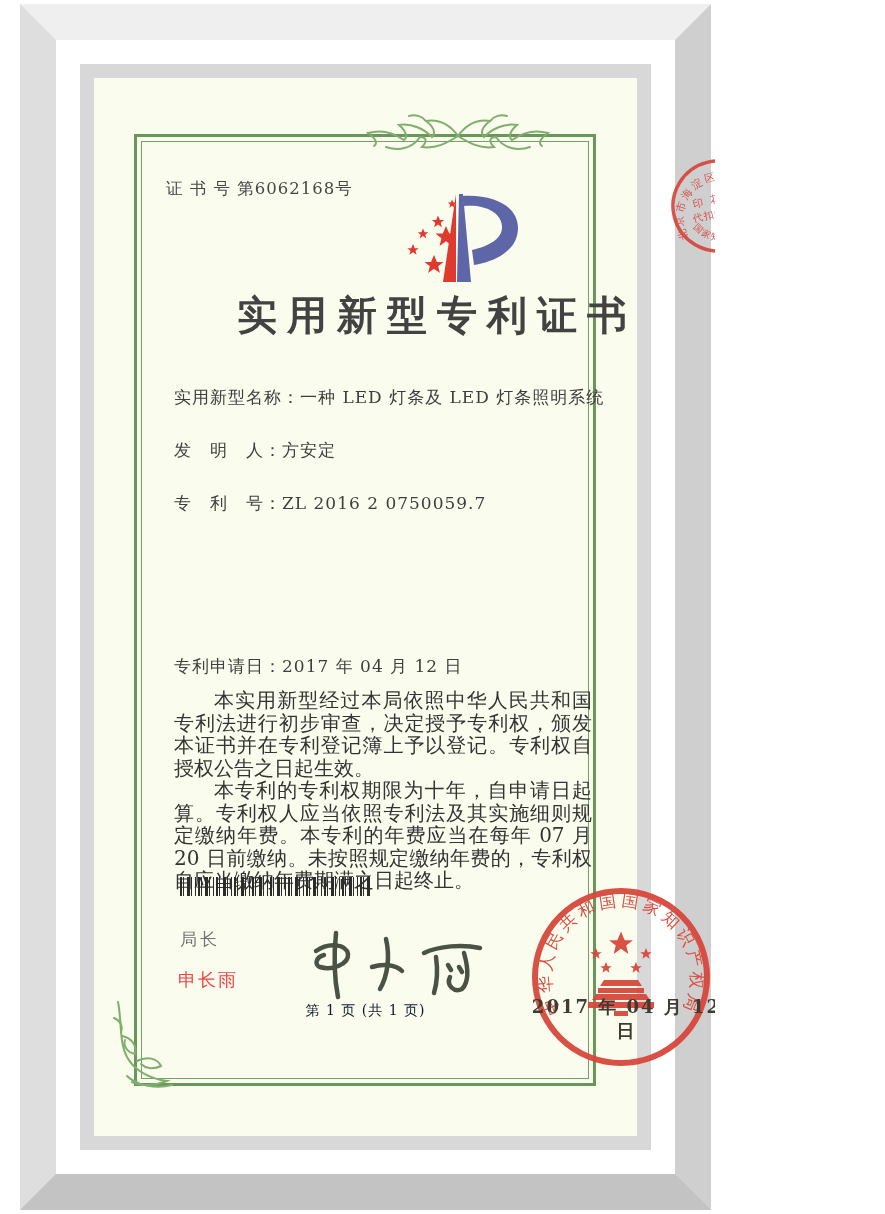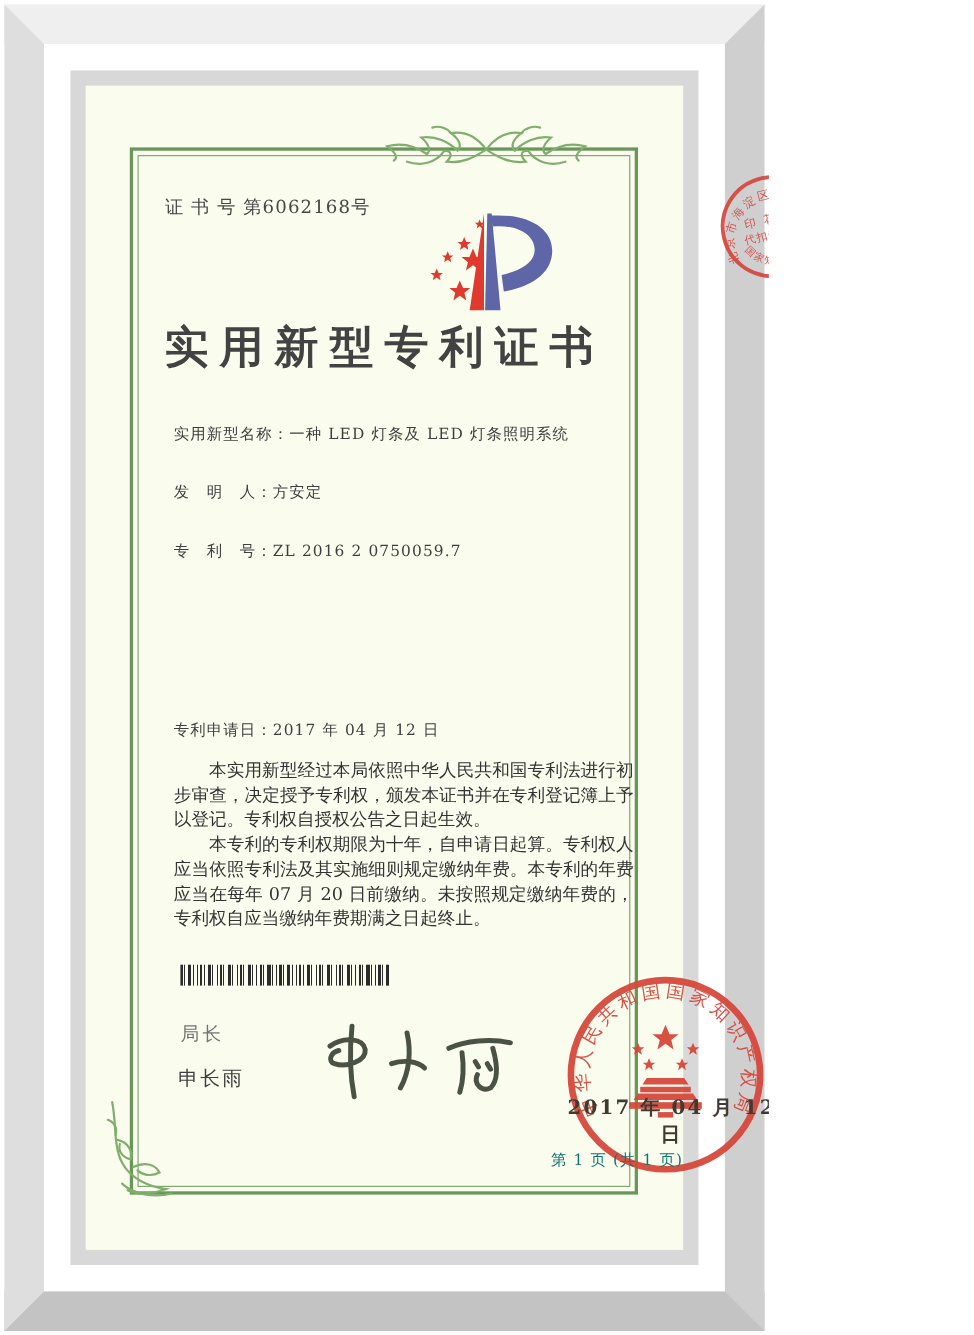--- a/index.html
+++ b/index.html
@@ -1,57 +1,57 @@
 <!DOCTYPE html>
 <html><head>
 <meta charset="utf-8">
 <style>
   html,body{margin:0;padding:0;background:#ffffff;}
   .page{
     position:relative;width:699px;height:1214px;overflow:hidden;
-    font-family:"DejaVu Serif","Liberation Serif",serif;background:#fff;
+    font-family:"DejaVu Serif","Liberation Serif",serif;background:#fff;margin-left:16px;
   }
   
   .frame-bevel{position:absolute;inset:4px;border:36px solid;
     border-color:#efefef #cfcfcf #c3c3c3 #dedede;background:transparent;}
   .mat-gray{position:absolute;inset:64px;border:14px solid #d8d8d8;background:transparent;}
   .paper{position:absolute;inset:78px;background:#fafcee;}
   
   .green-border{position:absolute;left:40px;top:56px;right:41px;bottom:50px;
     border:3px solid #699659;}
   .green-border-inner{position:absolute;inset:4px;border:1px solid #74a164;}
   .ornament{position:absolute;pointer-events:none;}
   
   .cert-no{position:absolute;left:72px;top:100px;font-size:16.5px;color:#474747;letter-spacing:1px;}
   .logo{position:absolute;left:305px;top:106px;}
   .tax-stamp{position:absolute;left:569px;top:73px;opacity:.92;}
-  .title{position:absolute;left:0;right:0;top:210px;text-align:center;
+  .title{position:absolute;left:0;right:0;top:210px;text-align:right;
     font-size:40px;font-weight:600;letter-spacing:10px;color:#424242;}
-  .field{position:absolute;left:80px;font-size:14px;color:#3e3e3e;letter-spacing:1px;white-space:nowrap;}
+  .field{position:absolute;left:80px;font-size:17px;color:#3e3e3e;letter-spacing:1px;white-space:nowrap;}
   .f0{top:308px}.f1{top:361px}.f2{top:414px}.f3{top:471px}.f4{top:524px}.f5{top:577px}
-  .body-text{position:absolute;left:80px;right:45px;top:611px;font-size:16px;
+  .body-text{position:absolute;left:80px;right:45px;top:611px;font-size:20px;
     line-height:22.5px;color:#333;text-align:justify;}
   .body-text p{margin:0;text-indent:2em;}
   .barcode{position:absolute;left:86px;top:799px;width:190px;height:19px;
     background:repeating-linear-gradient(90deg,
       #2b2b2b 0 2px,transparent 2px 3px,
       #2b2b2b 3px 4px,transparent 4px 7px,
       #2b2b2b 7px 10px,transparent 10px 11px,
       #2b2b2b 11px 12px,transparent 12px 15px,
       #2b2b2b 15px 16px,transparent 16px 18px);}
   .signer-title{position:absolute;left:86px;top:850px;font-size:17px;color:#737373;
     letter-spacing:3px;font-family:"DejaVu Sans","Liberation Sans",sans-serif;}
-  .signer-name{position:absolute;left:84px;top:890px;font-size:18px;color:#404040;
+  .signer-name{position:absolute;left:84px;top:890px;font-size:18px;color:#ef4444;
     letter-spacing:2px;font-family:"DejaVu Sans","Liberation Sans",sans-serif;}
   .signature{position:absolute;left:198px;top:845px;}
   .official-seal{position:absolute;left:432px;top:804px;opacity:.95;}
   .seal-date{position:absolute;left:430px;top:917px;width:205px;text-align:center;
     font-size:18px;font-weight:600;letter-spacing:2px;color:#3f3a32;}
-  .footer{position:absolute;left:0;right:0;top:968px;text-align:right;
-    font-size:14px;color:#0f766e;letter-spacing:1px;}
+  .footer{position:absolute;left:0;right:0;top:924px;text-align:center;
+    font-size:14px;color:#0f172a;letter-spacing:1px;}
   svg text{font-family:"DejaVu Serif","Liberation Serif",serif;}
 </style>
 </head>
 <body>
 
 <svg width="0" height="0" style="position:absolute" aria-hidden="true">
   <defs>
     <polygon id="star5" points="0,-10 2.94,-3.09 9.51,-3.09 4.19,1.18 5.88,8.09 0,3.82 -5.88,8.09 -4.19,1.18 -9.51,-3.09 -2.94,-3.09"></polygon>
   </defs>
 </svg>

